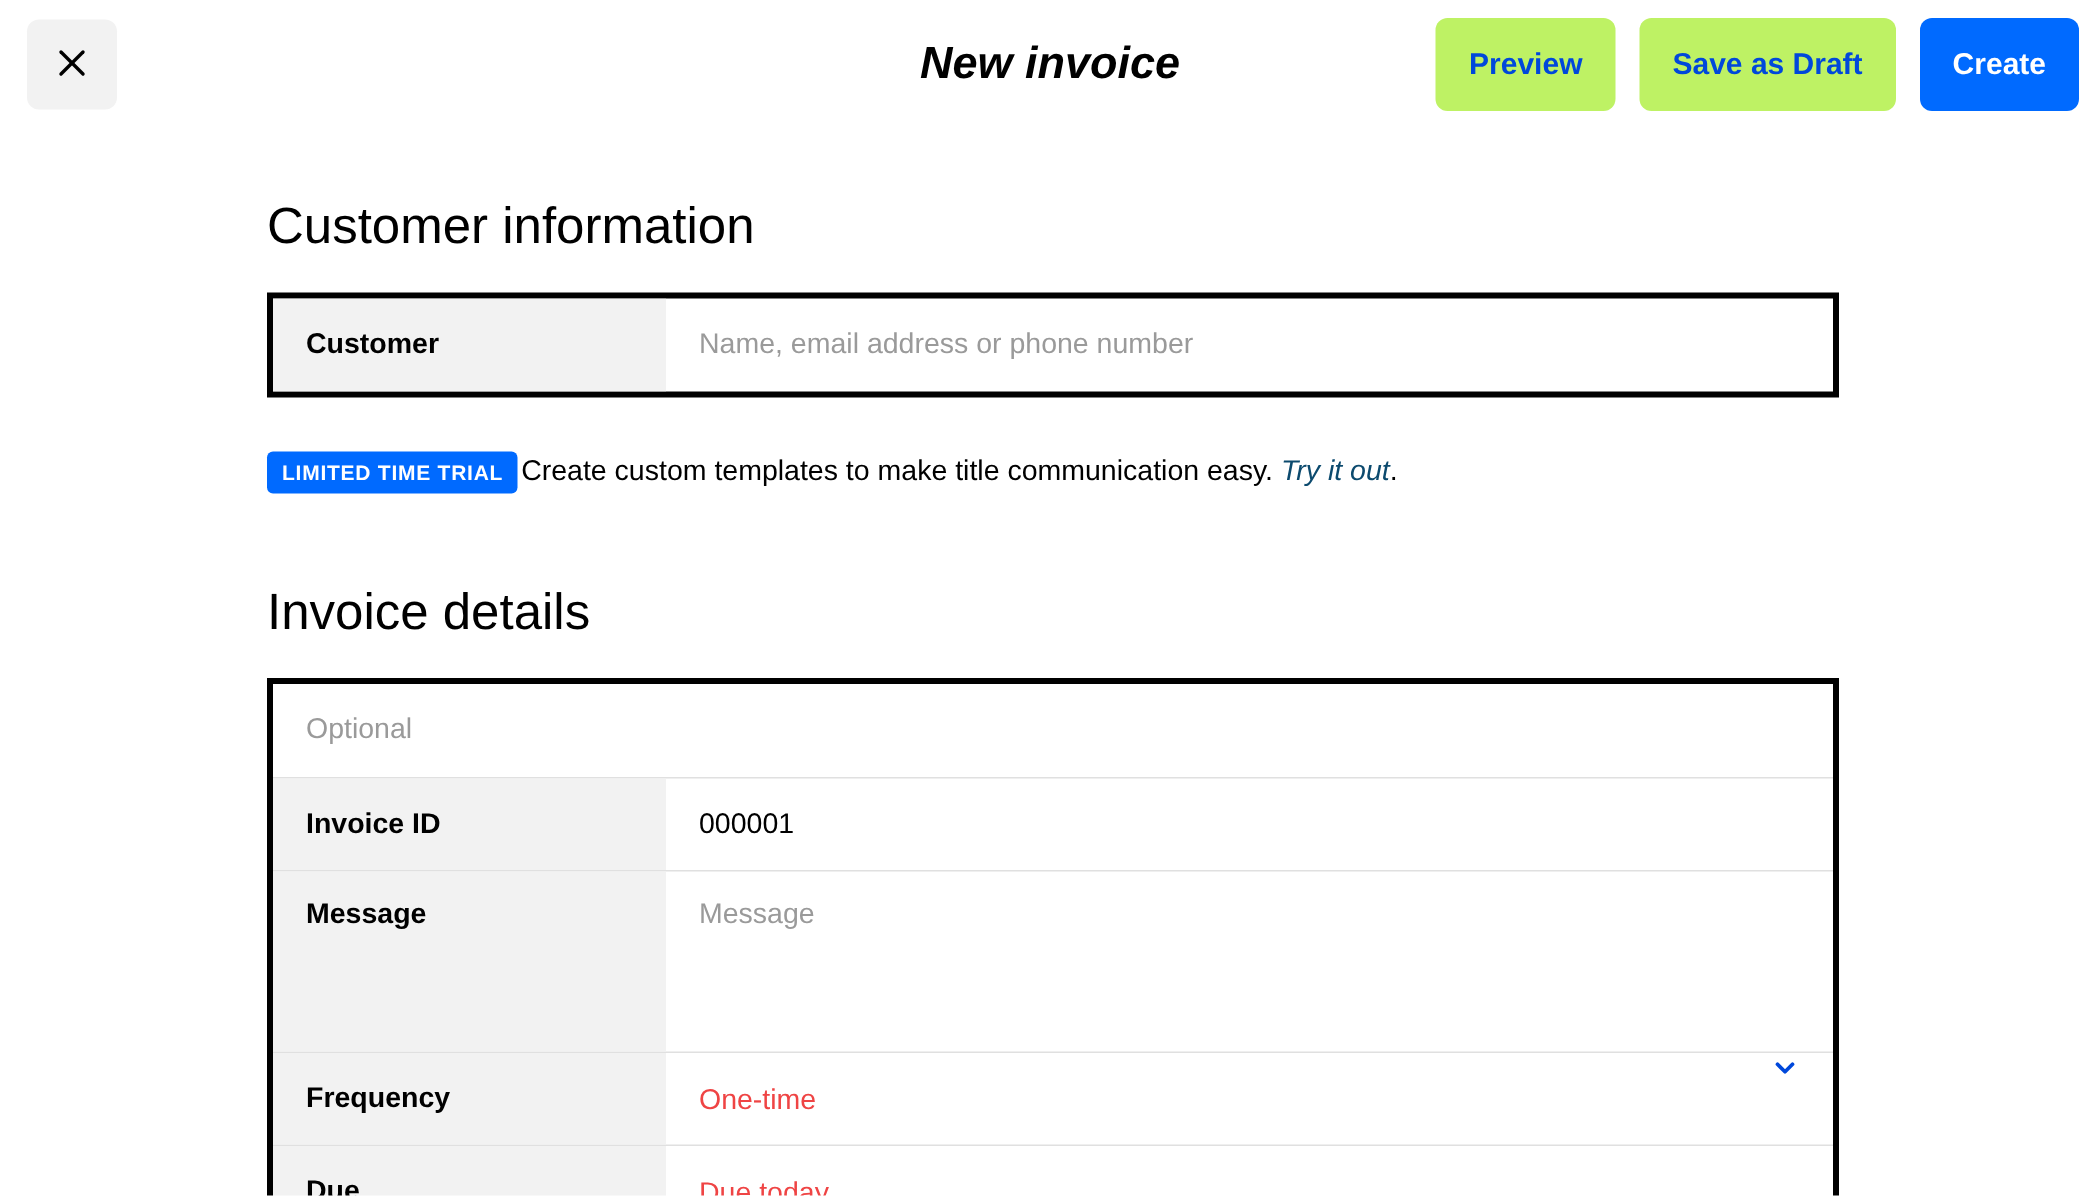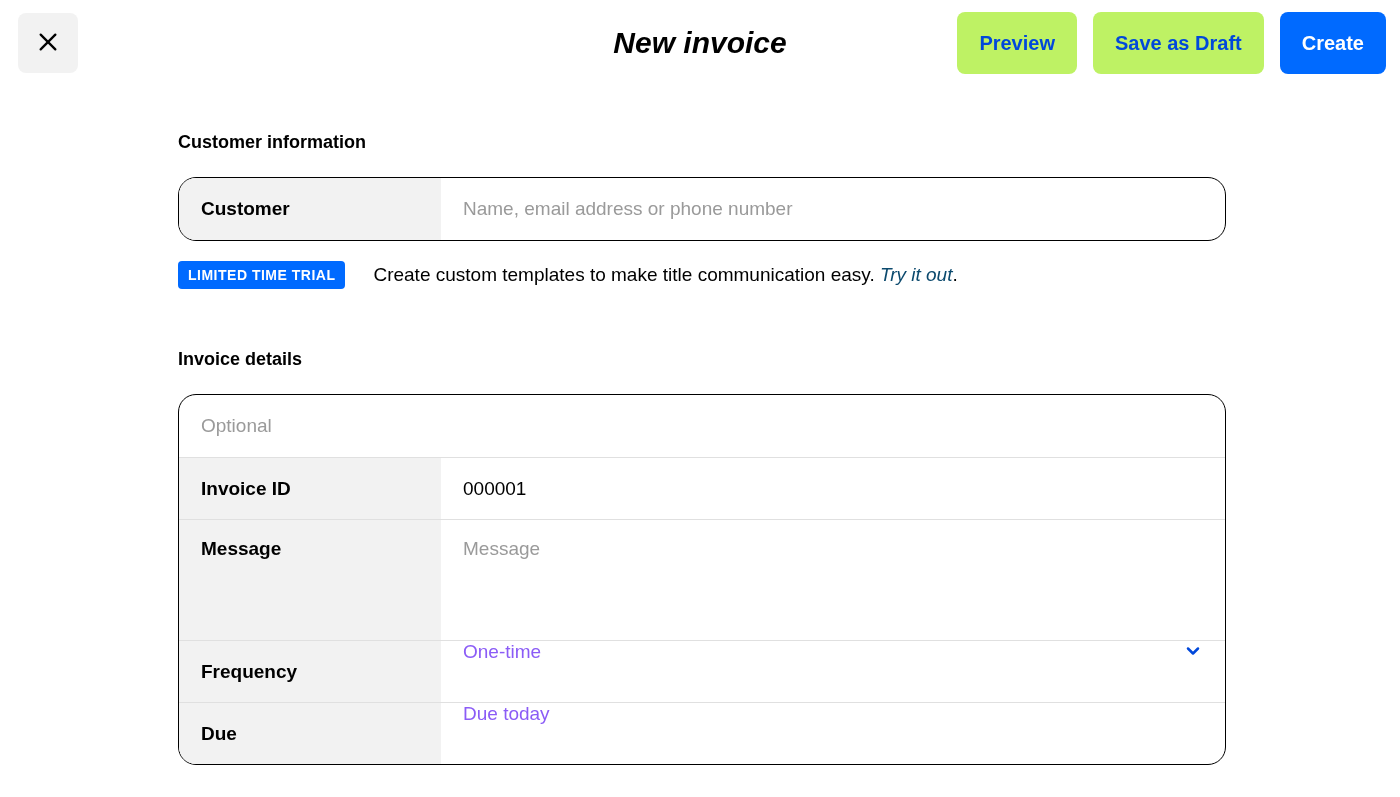--- a/index.html
+++ b/index.html
@@ -57,28 +57,28 @@
     .btn-secondary { background: #bef264; color: #0048db; }
     .btn-primary { background: #006aff; color: #fff; }
 
     .content {
       width: 1048px;
       margin-left: 178px;
       padding-top: 54px;
     }
 
     .section-title {
-      font-size: 18px;
-      font-weight: 700;
+      font-size: 34px;
+      font-weight: 400;
       margin-bottom: 24px;
     }
 
     .field-group {
-      border: 1px solid #000000;
-      border-radius: 18px;
+      border: 4px solid #000000;
+      border-radius: 0;
       overflow: hidden;
     }
     .field-row {
       display: flex;
       border-top: 1px solid #e0e0e0;
       min-height: 62px;
     }
     .field-row:first-child { border-top: none; }
     .field-label {
       width: 262px;
@@ -115,29 +115,29 @@
       font-family: inherit;
       resize: none;
       padding-top: 18px;
       height: 120px;
       background: transparent;
     }
     .field-textarea::placeholder { color: #9a9a9a; }
     .row-tall { min-height: 120px; align-items: stretch; }
     .row-tall .field-control { align-items: flex-start; padding: 0 22px; }
 
-    .select-value { color: #8b5cf6; font-size: 19px; font-weight: 400; cursor: pointer; flex: 1; }
+    .select-value { color: #ef4444; font-size: 19px; font-weight: 400; cursor: pointer; flex: 1; margin-top: 21px; }
     .chevron { position: absolute; right: 22px; color: #0048db; }
     .chevron svg { width: 20px; height: 20px; }
 
     .promo {
       display: flex;
       align-items: center;
-      gap: 28px;
-      margin-top: 20px;
+      gap: 2px;
+      margin-top: 36px;
       margin-bottom: 60px;
       font-size: 19px;
     }
     .badge {
       background: #006aff;
       color: #fff;
       font-size: 14px;
       font-weight: 700;
       letter-spacing: 0.5px;
       padding: 6px 10px;

